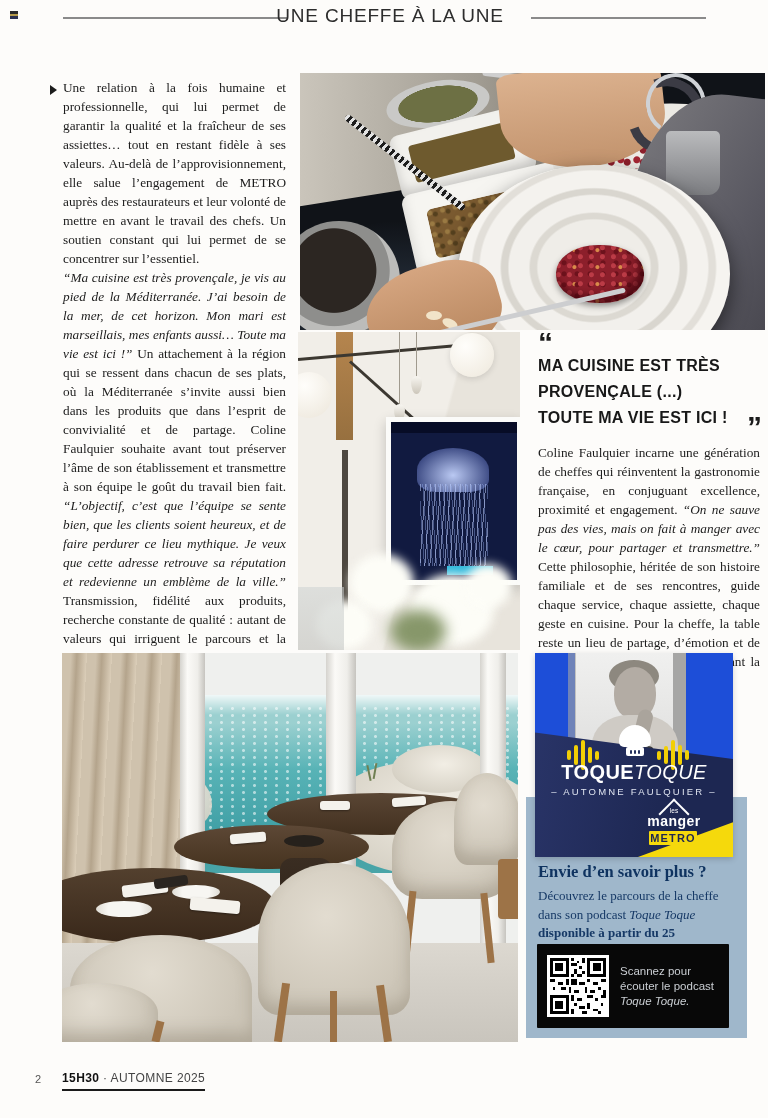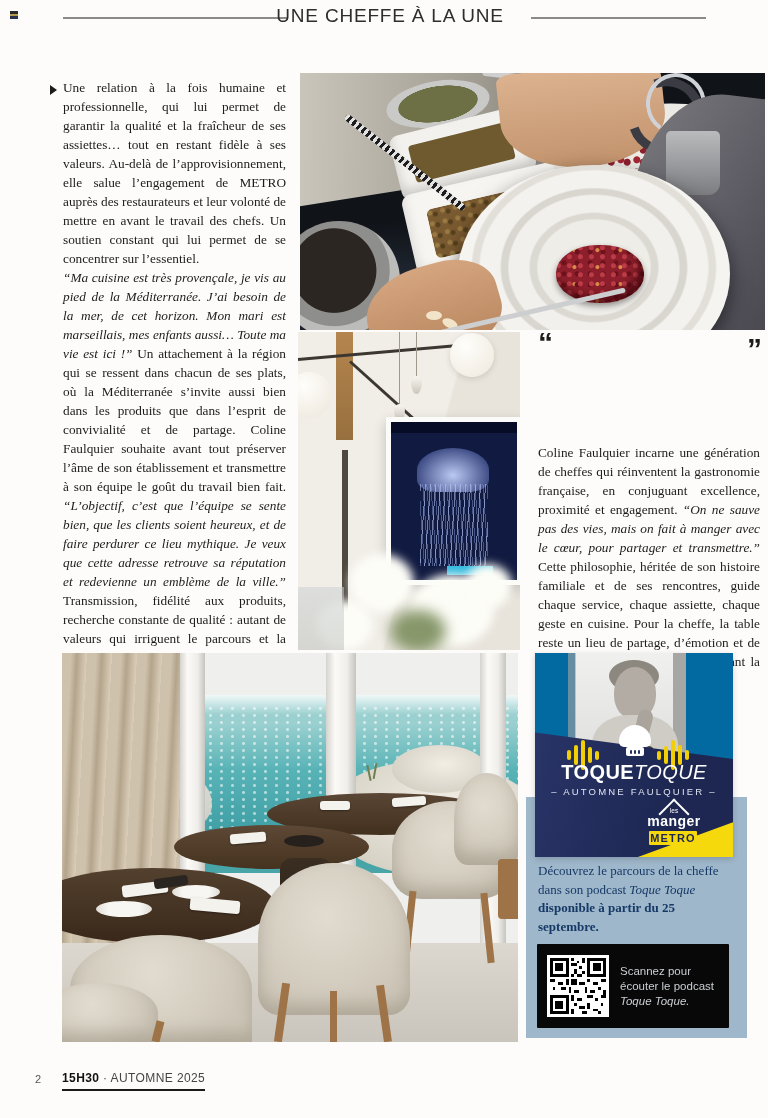--- a/index.html
+++ b/index.html
@@ -127,21 +127,21 @@
     background:linear-gradient(#3a2d22,#22190f);}
   .chair{background:radial-gradient(circle at 45% 35%,#e2dcd0,#cdc6b8 75%);box-shadow:inset 0 -10px 16px rgba(90,80,60,.25);}
   .wood{background:#9d7347;}
   .napkin{background:#f4f2ec;border-radius:3px;box-shadow:0 1px 2px rgba(0,0,0,.35);}
   .plate-w{background:radial-gradient(circle,#f7f6f2 55%,#dedbd3);border-radius:50%;}
   .plate-b{background:#26211c;border-radius:50%;}
   .sprig{width:2px;height:16px;background:#6f7f52;}
 
   
   .panel{left:526px;top:797px;width:221px;height:241px;background:#9fb7cb;}
-  .promo{left:535px;top:653px;width:198px;height:204px;background:#0369a1;overflow:hidden;
+  .promo{left:535px;top:653px;width:198px;height:204px;background:#1d4ed8;overflow:hidden;
          box-shadow:0 2px 6px rgba(0,0,0,.18);}
   .pr-window{left:40px;top:0;width:100px;height:132px;background:linear-gradient(#f0f0ef,#dbdbda);}
   .pr-frame{top:0;height:132px;background:#a6a6a5;}
   .pr-hair{left:74px;top:7px;width:50px;height:32px;border-radius:50%;background:#8d887f;}
   .pr-head{left:79px;top:14px;width:42px;height:52px;border-radius:50% 50% 45% 45%;background:#b3aca4;}
   .pr-body{left:57px;top:62px;width:86px;height:70px;border-radius:42% 42% 0 0;background:#cfcbc5;}
   .pr-armup{left:99px;top:56px;width:15px;height:48px;border-radius:8px;background:#aaa49c;transform:rotate(14deg);}
   .pr-watch{left:99px;top:92px;width:19px;height:8px;border-radius:3px;background:#3a3a3a;transform:rotate(12deg);}
   .pr-band{left:0;top:0;width:100%;height:100%;
     clip-path:polygon(0 39%,100% 52%,100% 100%,0 100%);
@@ -248,20 +248,25 @@
     <div class="abs pm-flower" style="left:52px;top:222px;width:64px;height:58px;"></div>
     <div class="abs pm-flower" style="left:112px;top:242px;width:84px;height:72px;"></div>
     <div class="abs pm-flower" style="left:18px;top:268px;width:56px;height:50px;"></div>
     <div class="abs pm-flower" style="left:166px;top:232px;width:48px;height:44px;"></div>
     <div class="abs pm-stems"></div>
     <div class="abs pm-glass"></div>
   </div>
 
   <div class="abs pq">
     <div class="pq-mark">“</div>
+    <div class="pq-lines">
+      <div>MA CUISINE EST TRÈS</div>
+      <div>PROVENÇALE (...)</div>
+      <div>TOUTE MA VIE EST ICI !</div>
+    </div>
     <div class="pq-mark pq-close">”</div>
   </div>
 
   <p class="abs rightbody"><span>Coline Faulquier incarne une génération de cheffes qui réinventent la gastronomie française, en conjuguant excellence, proximité et engagement. </span><span class="it">“On ne sauve pas des vies, mais on fait à manger avec le cœur, pour partager et transmettre.”</span><span> Cette philosophie, héritée de son histoire familiale et de ses rencontres, guide chaque service, chaque assiette, chaque geste en cuisine. Pour la cheffe, la table reste un lieu de partage, d’émotion et de transmission… où l’on célèbre autant la nature que l’humain. ■</span></p>
 
   <div class="abs photo-bottom">
     <div class="abs pb-sea"></div>
     <div class="abs pb-glint"></div>
     <div class="abs pb-haze"></div>
     <div class="abs pb-rock" style="right:-25px;top:108px;width:215px;height:115px;border-radius:45% 55% 40% 50%;"></div>
@@ -347,20 +352,21 @@
     <div class="abs pr-name">– AUTOMNE FAULQUIER –</div>
     <div class="abs pr-halles">
       <div class="abs pr-roof"></div>
       <div class="abs pr-les">les</div>
       <div class="abs pr-hallestxt">manger</div>
       <div class="abs pr-metro">METRO</div>
     </div>
   </div>
 
   <div class="abs cta">
+    <h3>Envie d’en savoir plus ?</h3>
     <p><span>Découvrez le parcours de la cheffe dans son podcast </span><span class="it">Toque Toque</span><span style="font-weight:bold;"> disponible à partir du 25 septembre.</span></p>
   </div>
 
   <div class="abs qrbox">
     <div class="qr">
       <svg viewBox="0 0 21 21" shape-rendering="crispEdges">
         <rect width="21" height="21" fill="#fff"></rect>
         <g fill="#000">
           <rect x="0" y="0" width="7" height="7"></rect>
             <rect x="14" y="0" width="7" height="7"></rect>

